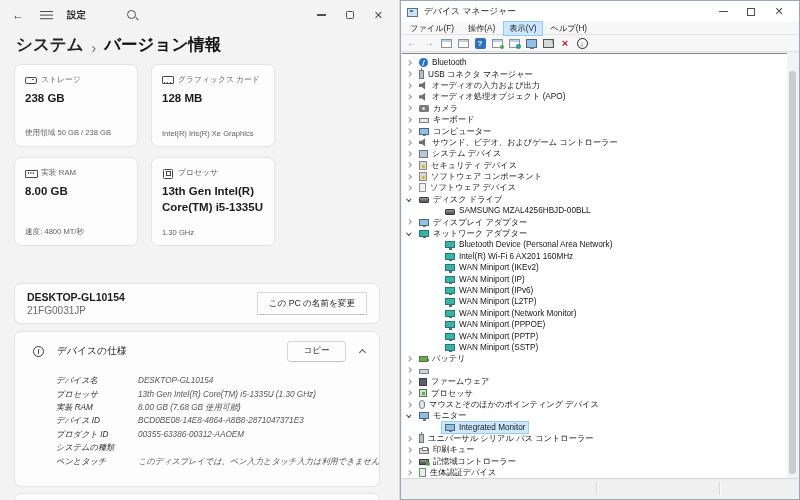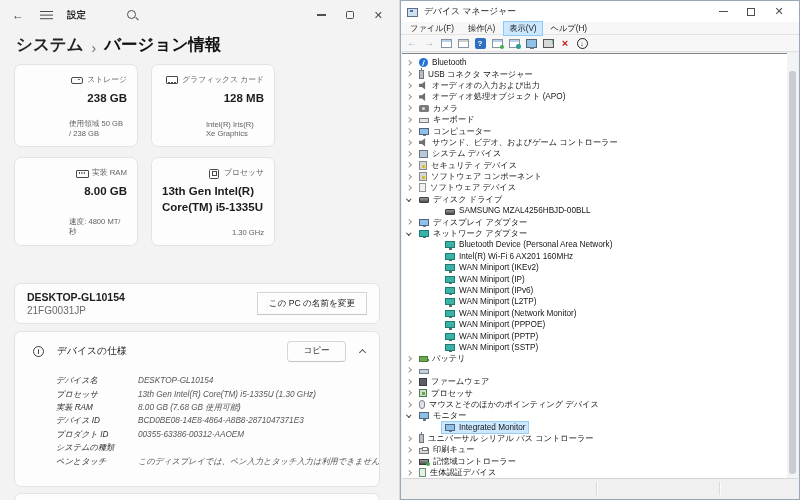--- a/index.html
+++ b/index.html
@@ -26,25 +26,25 @@
   .wc-close { font-size:11px; color:#4f4f4f; line-height:8px; }
 
   .breadcrumb { display:flex; align-items:flex-end; gap:8px; padding:4px 0 0 16px; }
   .bc-parent { font-size:16.5px; font-weight:600; color:#242424; }
   .bc-sep { font-size:14px; color:#6b6b6b; }
   .bc-current { font-size:16.5px; font-weight:700; color:#111; }
 
   .cards-grid { position:absolute; left:14px; top:64px; width:262px;
     display:grid; grid-template-columns:124px 124px; grid-template-rows:83px 89px; gap:10px 13px; }
   .info-card { background:#fdfdfd; border:1px solid #e3e3e3; border-radius:7px;
-    padding:9px 10px 8px 10px; display:flex; flex-direction:column;align-items:flex-end; }
+    padding:9px 10px 8px 10px; display:flex; flex-direction:column; }
   .c-head { display:flex; align-items:center; gap:5px; }
   .c-label { font-size:7.8px; color:#5f5f5f; }
   .c-value { font-size:11.5px; font-weight:700; color:#1c1c1c; margin-top:6px; line-height:1.35; }
-  .c-detail { font-size:7.6px; color:#5f5f5f; margin-top:auto;margin-left:44px; }
+  .c-detail { font-size:7.6px; color:#5f5f5f; margin-top:auto; }
   .cicon { position:relative; width:11px; height:10px; flex:none; }
   .cicon::before { content:""; position:absolute; }
   .cicon-storage::before { left:0; top:2px; width:10px; height:5px; border:1.1px solid #4a4a4a; border-radius:2px; }
   .cicon-storage::after { content:""; position:absolute; right:2.5px; top:4.2px; width:1.6px; height:1.6px; background:#4a4a4a; border-radius:50%; }
   .cicon-graphics-card::before { left:0; top:1px; width:10px; height:6px; border:1.1px solid #4a4a4a; border-radius:1px; }
   .cicon-graphics-card::after { content:""; position:absolute; left:2px; top:7.5px; width:1.4px; height:2px; background:#4a4a4a; box-shadow:3px 0 0 #4a4a4a, 6px 0 0 #4a4a4a; }
   .cicon-ram::before { left:0; top:2px; width:11px; height:6px; border:1.1px solid #4a4a4a; border-radius:1px; }
   .cicon-ram::after { content:""; position:absolute; left:2.6px; top:4px; width:1px; height:2.4px; background:#4a4a4a; box-shadow:2.4px 0 0 #4a4a4a, 4.8px 0 0 #4a4a4a; }
   .cicon-processor::before { left:1px; top:1px; width:8px; height:8px; border:1.1px solid #4a4a4a; border-radius:1.5px; }
   .cicon-processor::after { content:""; position:absolute; left:3.5px; top:3.5px; width:3px; height:3px; border:1px solid #4a4a4a; }

